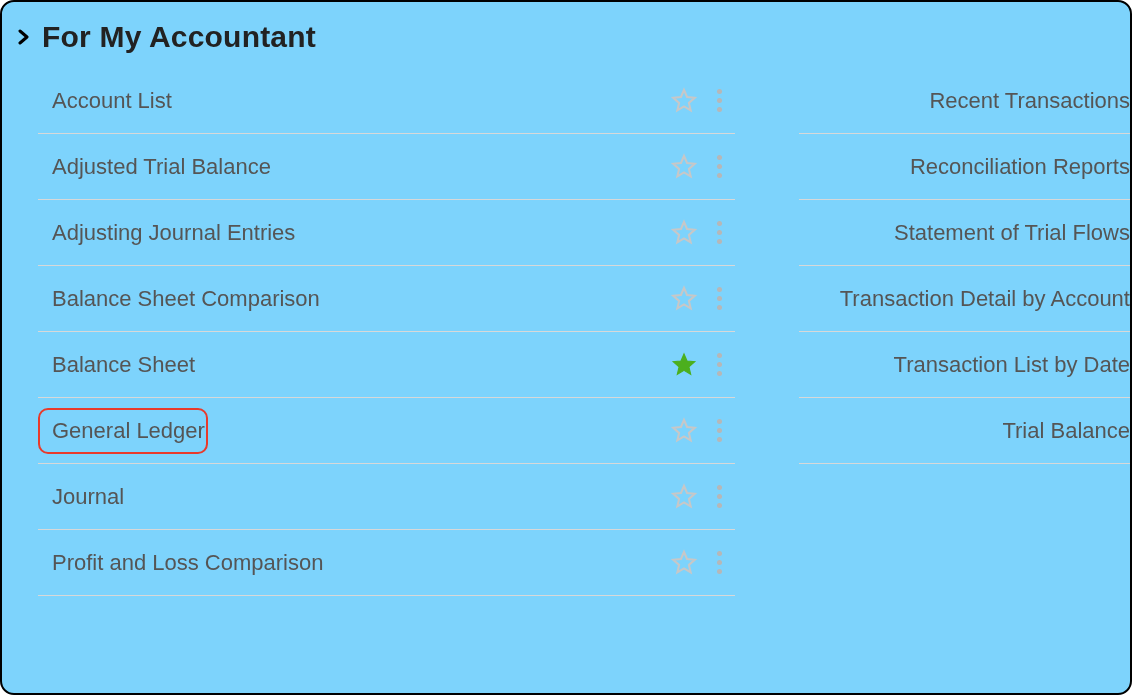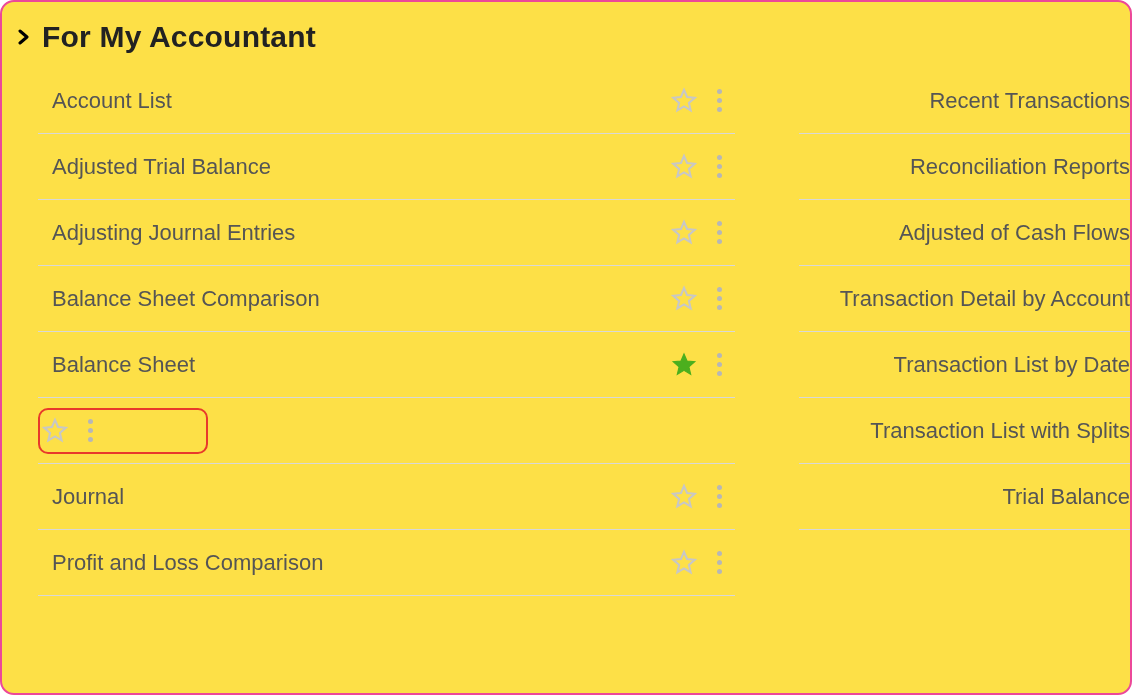--- a/index.html
+++ b/index.html
@@ -5,26 +5,26 @@
   * { box-sizing: border-box; }
   html, body {
     margin: 0; padding: 0;
     background: #fff;
     font-family: -apple-system, BlinkMacSystemFont, "Segoe UI", Helvetica, Arial, sans-serif;
     color: #333;
   }
   .frame {
     width: 1132px;
     height: 695px;
-    border: 2px solid #ec4899;
+    border: 2px solid #000000;
     border-radius: 14px;
     padding: 18px 0 0 0;
     position: relative;
     overflow: hidden;
-    background: #fde047;
+    background: #7dd3fc;
   }
   .header {
     display: flex;
     align-items: center;
     padding: 0 8px 14px 8px;
   }
   .chevron {
     width: 28px; height: 28px;
     display: inline-flex; align-items: center; justify-content: center;
     margin-right: 4px;
@@ -198,20 +198,21 @@
             <span class="kebab-btn">
               <div class="kebab-stack">
                 <div class="kebab-dot"></div>
                 <div class="kebab-dot"></div>
                 <div class="kebab-dot"></div>
               </div>
             </span>
           </div>
         </div>
         <div class="row">
+          <span class="row-label">General Ledger</span>
           <div class="row-actions">
             <span class="star-btn">
               <svg viewBox="0 0 24 24" class="star-outline">
                 <path d="M12 2.5 L14.6 8.6 L21.2 9.2 L16.2 13.6 L17.7 20 L12 16.6 L6.3 20 L7.8 13.6 L2.8 9.2 L9.4 8.6 Z"></path>
               </svg>
             </span>
             <span class="kebab-btn">
               <div class="kebab-stack">
                 <div class="kebab-dot"></div>
                 <div class="kebab-dot"></div>
@@ -258,30 +259,27 @@
       </div>
     <div class="col-gap"></div>
     <div class="col-right" id="col-right">
         <div class="row">
           <span class="row-label">Recent Transactions</span>
         </div>
         <div class="row">
           <span class="row-label">Reconciliation Reports</span>
         </div>
         <div class="row">
-          <span class="row-label">Adjusted of Cash Flows</span>
+          <span class="row-label">Statement of Trial Flows</span>
         </div>
         <div class="row">
           <span class="row-label">Transaction Detail by Account</span>
         </div>
         <div class="row">
           <span class="row-label">Transaction List by Date</span>
-        </div>
-        <div class="row">
-          <span class="row-label">Transaction List with Splits</span>
         </div>
         <div class="row">
           <span class="row-label">Trial Balance</span>
         </div>
       </div>
   </div>
 
 </div>
 
 </body></html>

